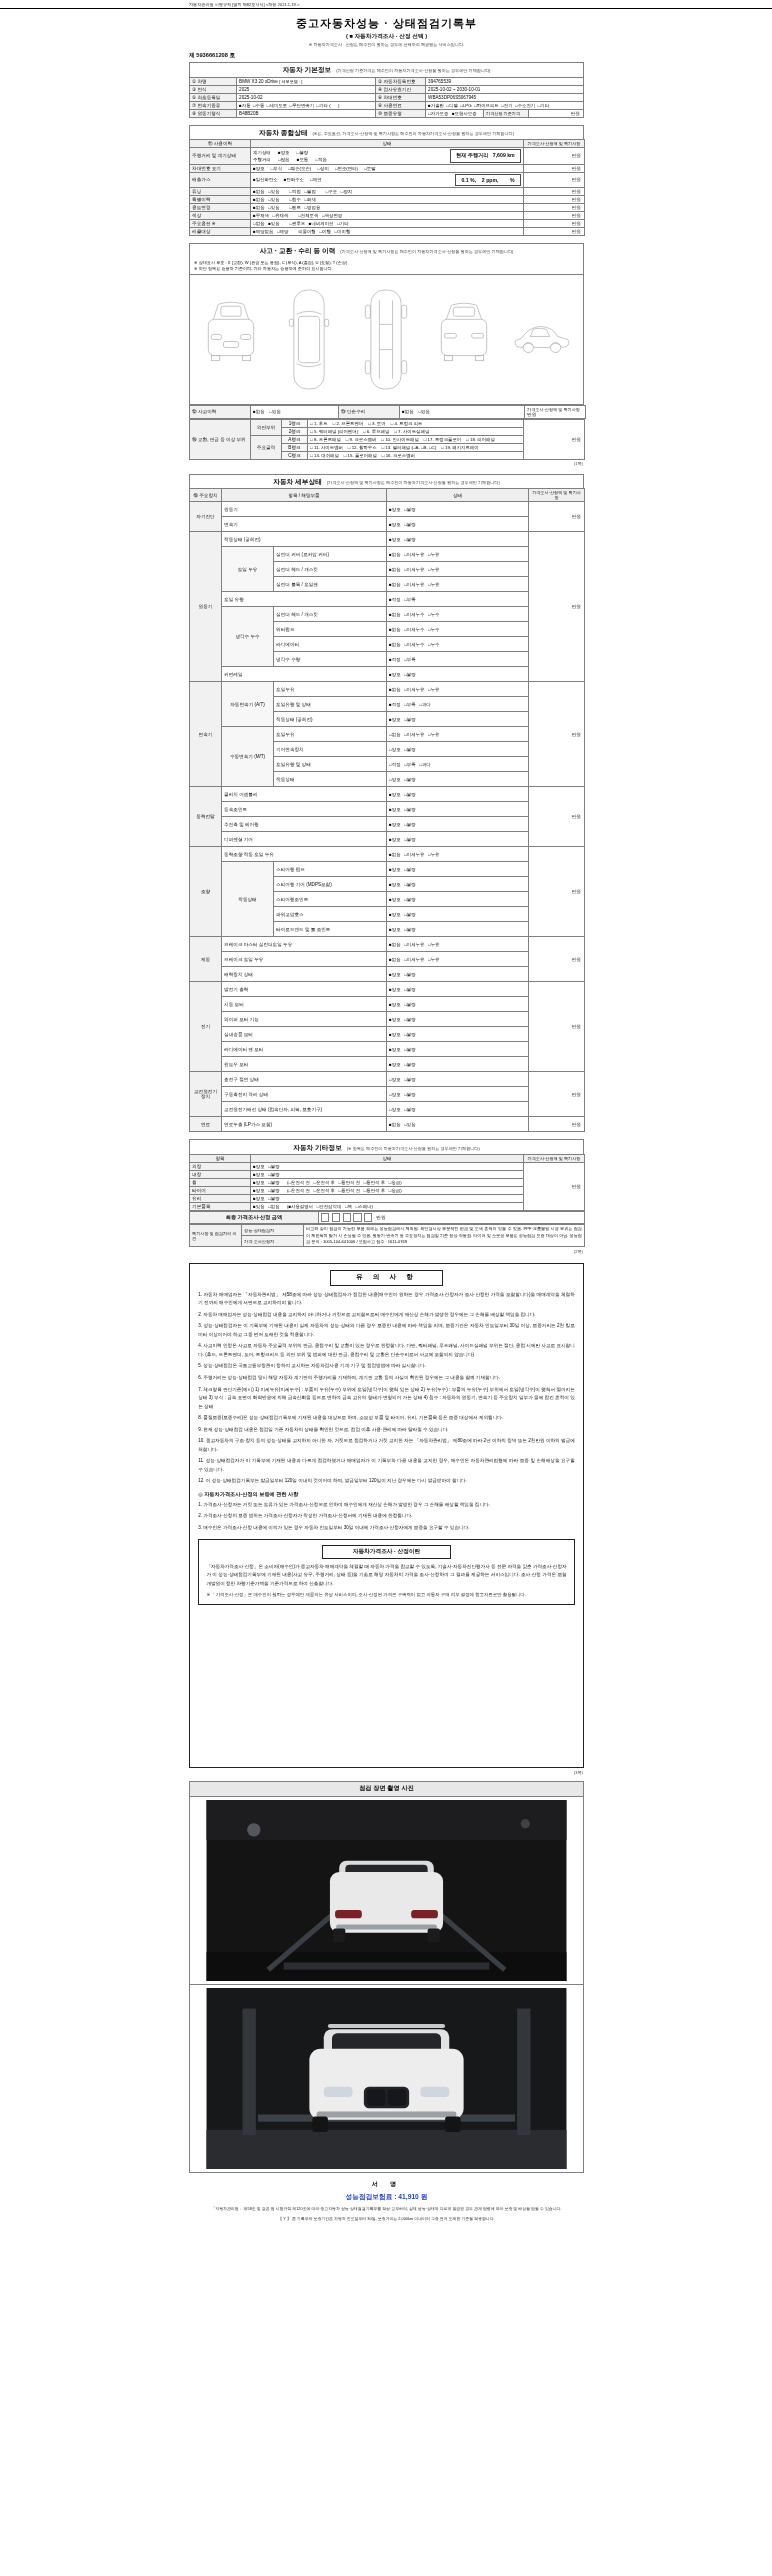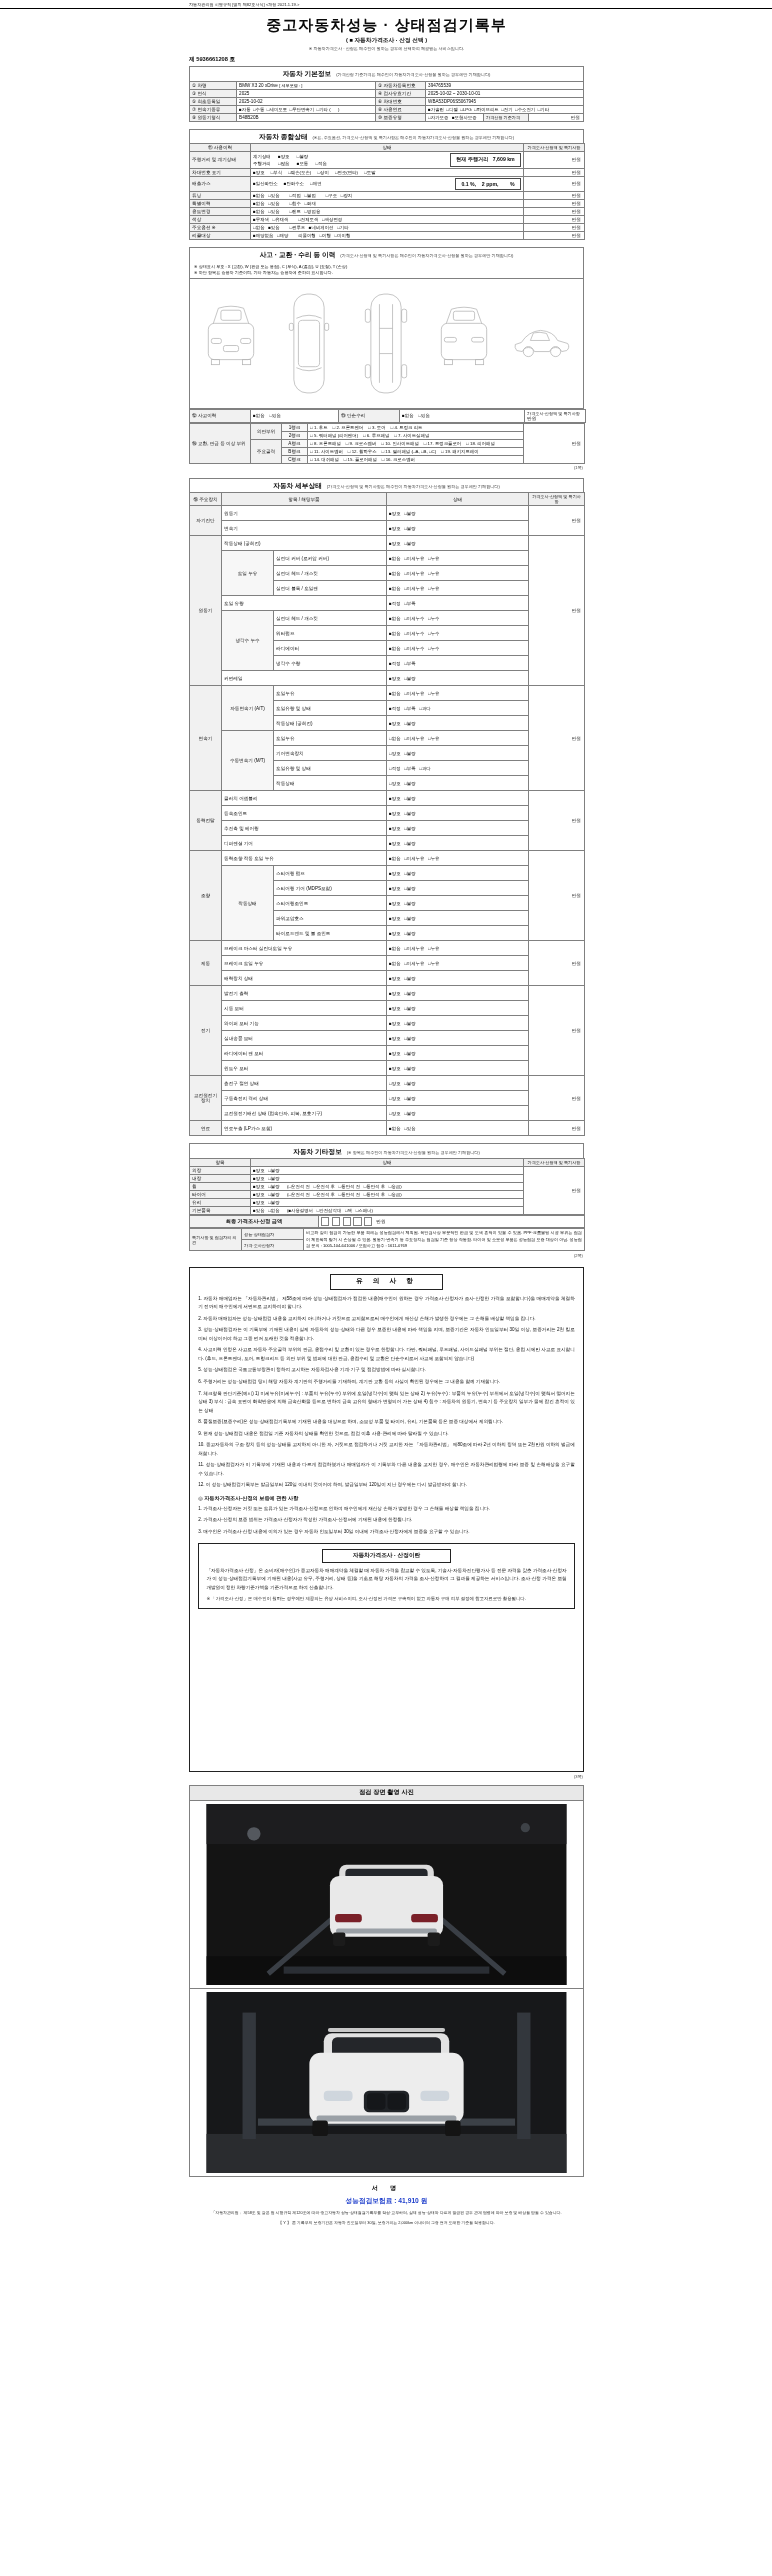--- a/index.html
+++ b/index.html
@@ -1,21 +1,21 @@
 <!DOCTYPE html>
 <html style="font-size:8.2px"><head>
 <meta charset="utf-8">
 <style>
 *{margin:0;padding:0;box-sizing:border-box}
 body{width:773px;background:#fff;color:#0a0a0a;font-family:"Liberation Sans","DejaVu Sans",sans-serif;padding-bottom:9.3px}
 .formref{width:395px;margin:0 auto;font-size:4.1px;color:#222;padding:1.5px 0 1px;text-align:left}
 .topline{border-top:1px solid #000;width:100%;margin-bottom:4.1px}
 .page{width:395px;margin:0 auto}
 .titleblock{text-align:center;padding:3.1px 0 1px}
-.title{font-size:15px;font-weight:bold;letter-spacing:1px}
+.title{font-size:11px;font-weight:bold;letter-spacing:1px}
 .selectline{font-size:5.7px;font-weight:bold;margin-top:2.1px}
 .selectnote{font-size:4.1px;color:#333;margin-top:1px}
 .docno{font-size:5.7px;font-weight:bold;margin:4.1px 0 2.1px;text-align:left}
 table{width:100%;border-collapse:collapse;table-layout:fixed}
 td,th{border:0.5px solid #808080;padding:1px 2.1px;font-size:4.6px;vertical-align:middle;word-break:break-all}
 th{background:#efefef;font-weight:normal;text-align:center}
 .lab{background:#f1f1f1}
 .g{text-align:center;background:#f1f1f1}
 .cat{background:#f7f7f7;text-align:center}
 .opt{white-space:pre-wrap;font-size:4.4px}

